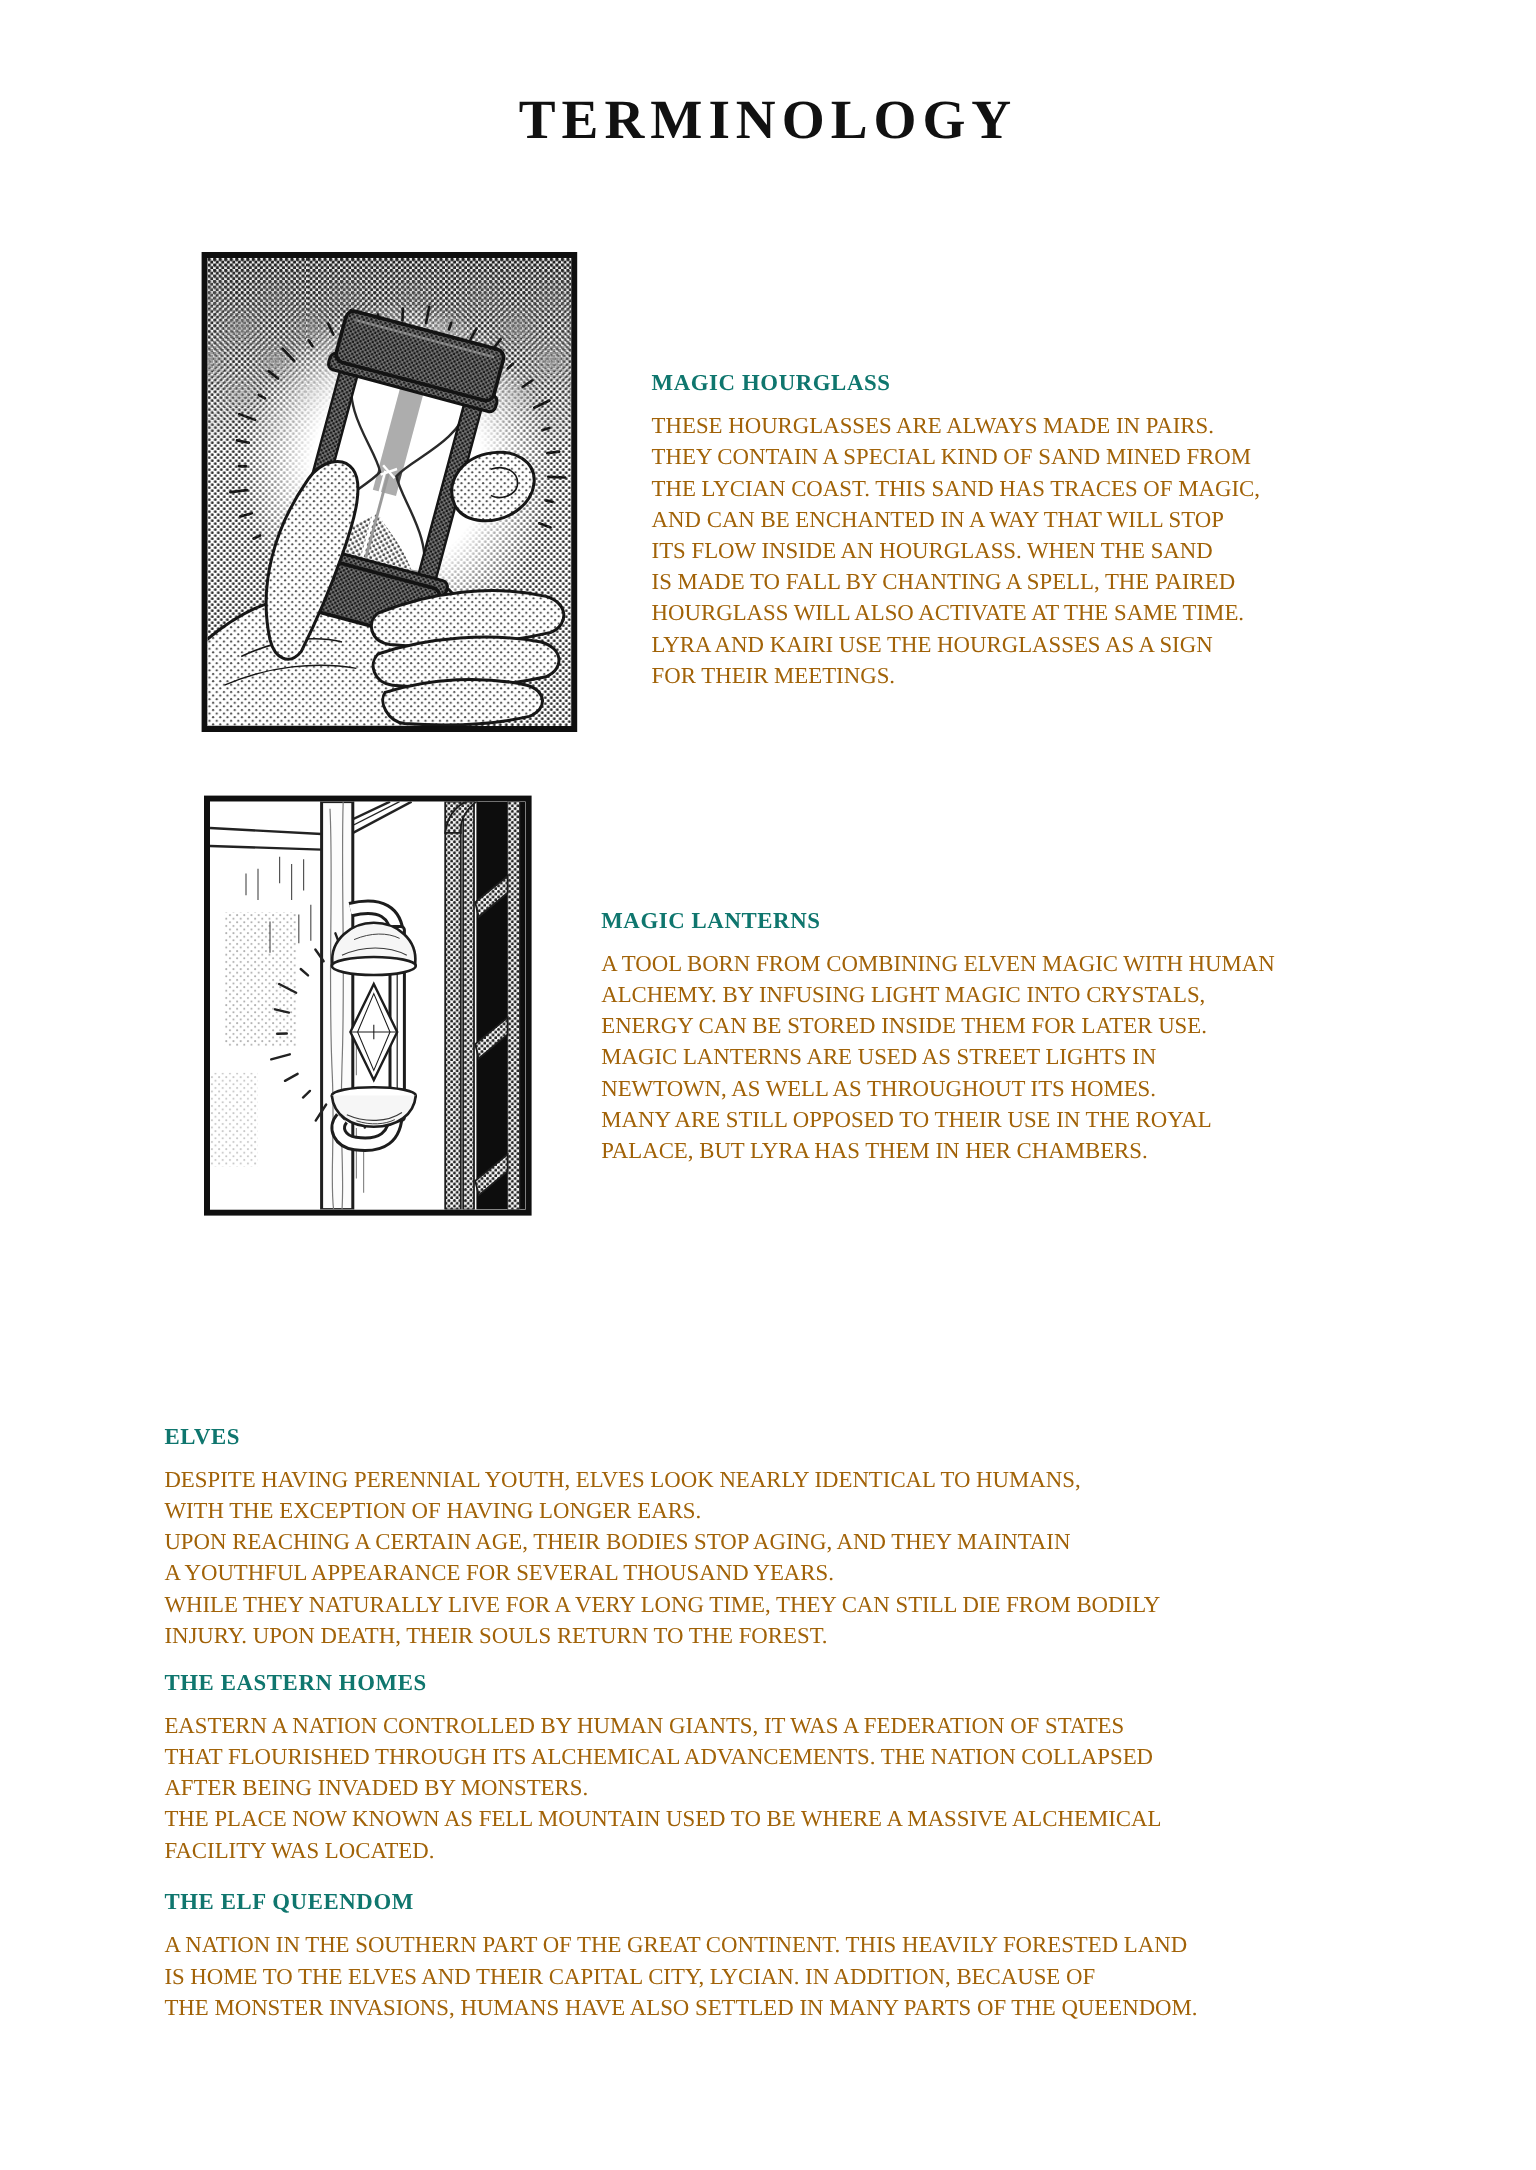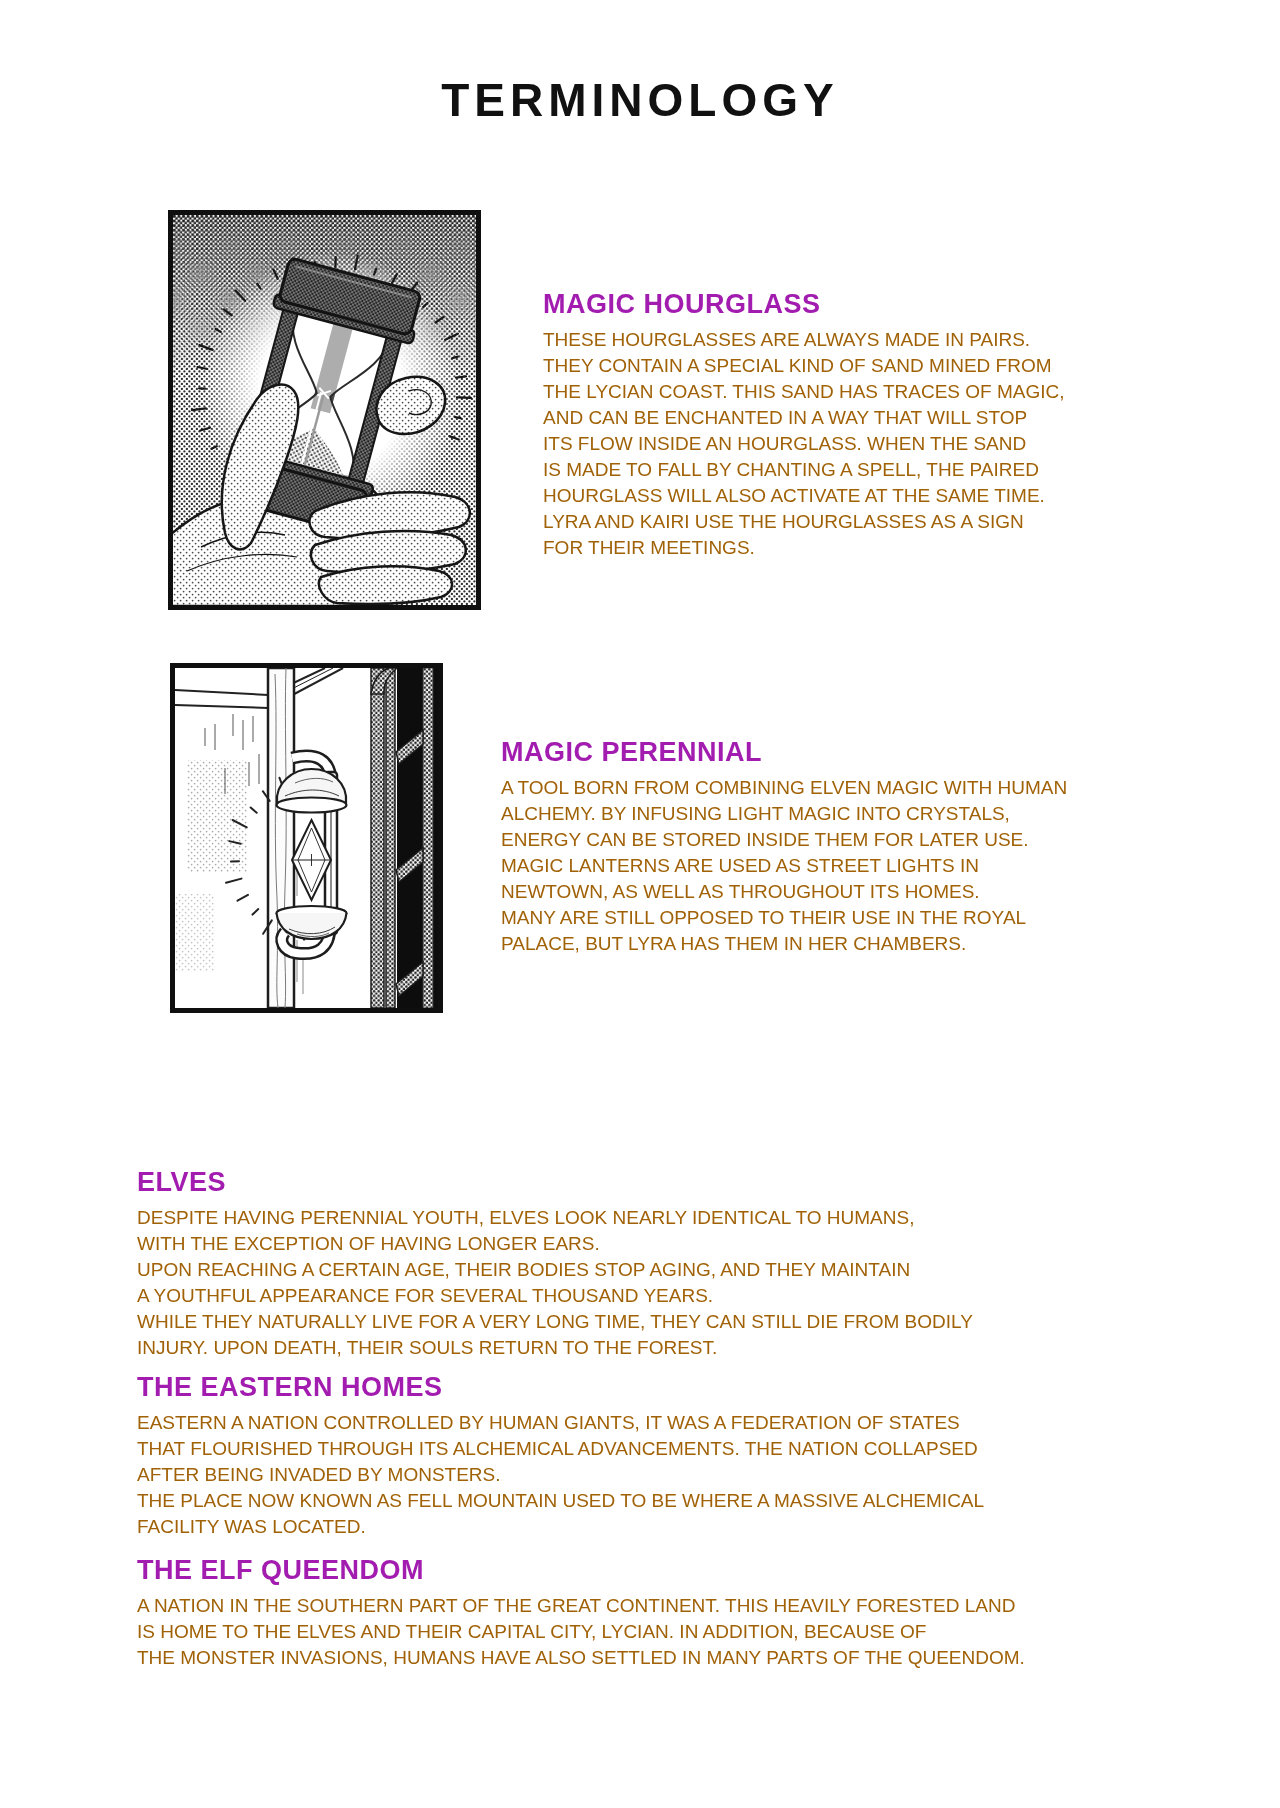--- a/index.html
+++ b/index.html
@@ -1,33 +1,33 @@
 <!DOCTYPE html>
 <html><head>
 <meta charset="utf-8">
 <style>
   html,body{margin:0;padding:0;background:#ffffff;}
   .page{
     position:relative;width:1280px;height:1808px;background:#fff;
-    font-family:Liberation Sans, sans-serif;color:#141414;overflow:hidden;
+    font-family:Liberation Serif, serif;color:#141414;overflow:hidden;
   }
   .page-title{
     position:absolute;top:75px;left:0;width:100%;text-align:center;
     font-size:46px;line-height:50px;font-weight:bold;letter-spacing:5px;color:#111;
   }
   .panel{
     position:absolute;border:5px solid #0f0f0f;background:#fff;box-sizing:border-box;
   }
   #panel-hourglass{left:168px;top:210px;width:313px;height:400px;}
   #panel-lantern{left:170px;top:663px;width:273px;height:350px;}
   .panel svg{display:block;width:100%;height:100%;}
   .entry{position:absolute;}
   .entry h2{
-    margin:0 0 8px 0;font-size:27px;line-height:30px;font-weight:bold;
-    letter-spacing:.5px;color:#a21caf;
+    margin:16px 0 8px 0;font-size:19px;line-height:30px;font-weight:bold;
+    letter-spacing:.5px;color:#0f766e;
   }
   .entry .body{
     font-size:19px;line-height:26px;letter-spacing:0;color:#a16207;
     white-space:pre-line;
   }
   #entry-hourglass{left:543px;top:289px;width:600px;}
   #entry-lanterns{left:501px;top:737px;width:640px;}
   #entry-humans{left:137px;top:1070px;width:1060px;}
   #entry-elves{left:137px;top:1167px;width:1090px;}
   #entry-eastern{left:137px;top:1372px;width:1090px;}
@@ -264,21 +264,21 @@
 THE LYCIAN COAST. THIS SAND HAS TRACES OF MAGIC,
 AND CAN BE ENCHANTED IN A WAY THAT WILL STOP
 ITS FLOW INSIDE AN HOURGLASS. WHEN THE SAND
 IS MADE TO FALL BY CHANTING A SPELL, THE PAIRED
 HOURGLASS WILL ALSO ACTIVATE AT THE SAME TIME.
 LYRA AND KAIRI USE THE HOURGLASSES AS A SIGN
 FOR THEIR MEETINGS.</div>
   </div>
 
   <div class="entry" id="entry-lanterns">
-    <h2>MAGIC PERENNIAL</h2>
+    <h2>MAGIC LANTERNS</h2>
     <div class="body">A TOOL BORN FROM COMBINING ELVEN MAGIC WITH HUMAN
 ALCHEMY. BY INFUSING LIGHT MAGIC INTO CRYSTALS,
 ENERGY CAN BE STORED INSIDE THEM FOR LATER USE.
 MAGIC LANTERNS ARE USED AS STREET LIGHTS IN
 NEWTOWN, AS WELL AS THROUGHOUT ITS HOMES.
 MANY ARE STILL OPPOSED TO THEIR USE IN THE ROYAL
 PALACE, BUT LYRA HAS THEM IN HER CHAMBERS.</div>
   </div>
 
 

